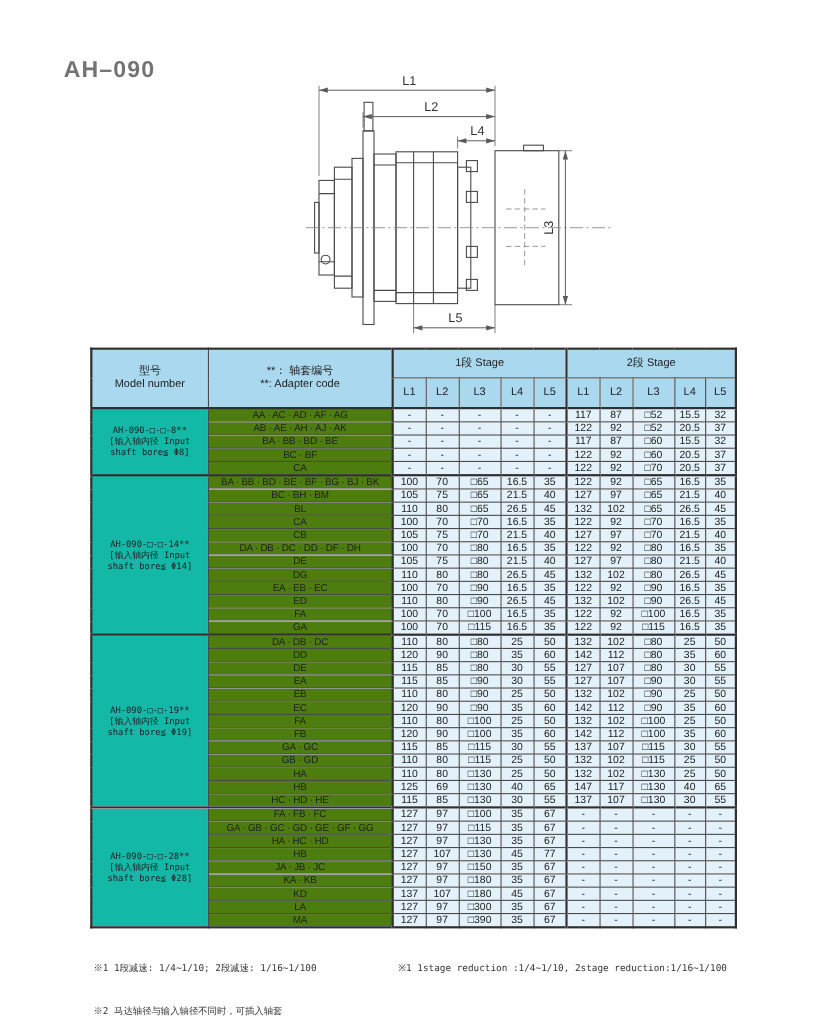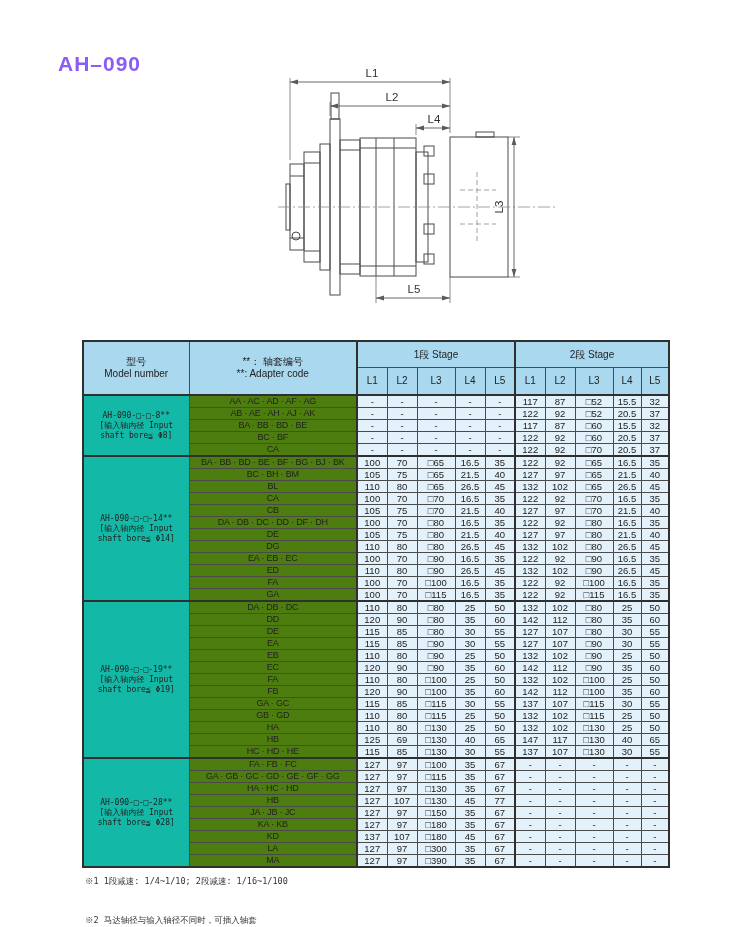--- a/index.html
+++ b/index.html
@@ -4,31 +4,30 @@
 <style>
   html,body{margin:0;padding:0;}
   body{
     width:750px;height:927px;background:#ffffff;position:relative;
     font-family:"Liberation Sans", sans-serif;color:#2b2b2b;
     -webkit-font-smoothing:antialiased;
   }
   .page{position:absolute;inset:0;}
   .title{
     position:absolute;left:58px;top:52px;font-size:21px;font-weight:bold;
-    letter-spacing:1px;color:#8b5cf6;
+    letter-spacing:1px;color:#737373;
   }
   
   .drawing{position:absolute;left:256px;top:60px;}
   .drawing text{font-family:"Liberation Sans",sans-serif;font-size:11.5px;fill:#333;}
   
   .spec-table-wrap{position:absolute;left:82px;top:316px;}
   table.spec{
     border-collapse:collapse;table-layout:fixed;width:586px;
     border:2px solid #2f2f2f;
-    margin-top:24px;
   }
   table.spec th, table.spec td{
     border:1px solid #4a4a4a;padding:0;text-align:center;vertical-align:middle;
     font-weight:normal;color:#222;overflow:hidden;white-space:nowrap;
   }
   table.spec th{background:#a9d8ef;font-size:10px;line-height:12px;}
   th.stage-h{height:25px;border-bottom:1px solid #4a4a4a;}
   th.sub-h{height:26px;font-size:10px;}
   table.spec thead tr:last-child th{border-bottom:2px solid #2f2f2f;}
   table.spec thead th.model-h, table.spec thead th.adapter-h{border-bottom:2px solid #2f2f2f;}
@@ -717,15 +716,16 @@
           </tr>
         </tbody>
     </table>
   </div>
 
   <div class="notes notes-cn">
     <div>※1 1段减速: 1/4~1/10; 2段减速: 1/16~1/100</div>
     <div>※2 马达轴径与输入轴径不同时，可插入轴套</div>
   </div>
   <div class="notes notes-en">
+    <div>※1 1stage reduction :1/4~1/10, 2stage reduction:1/16~1/100</div>
   </div>
 
 </div>
 
 </body></html>

